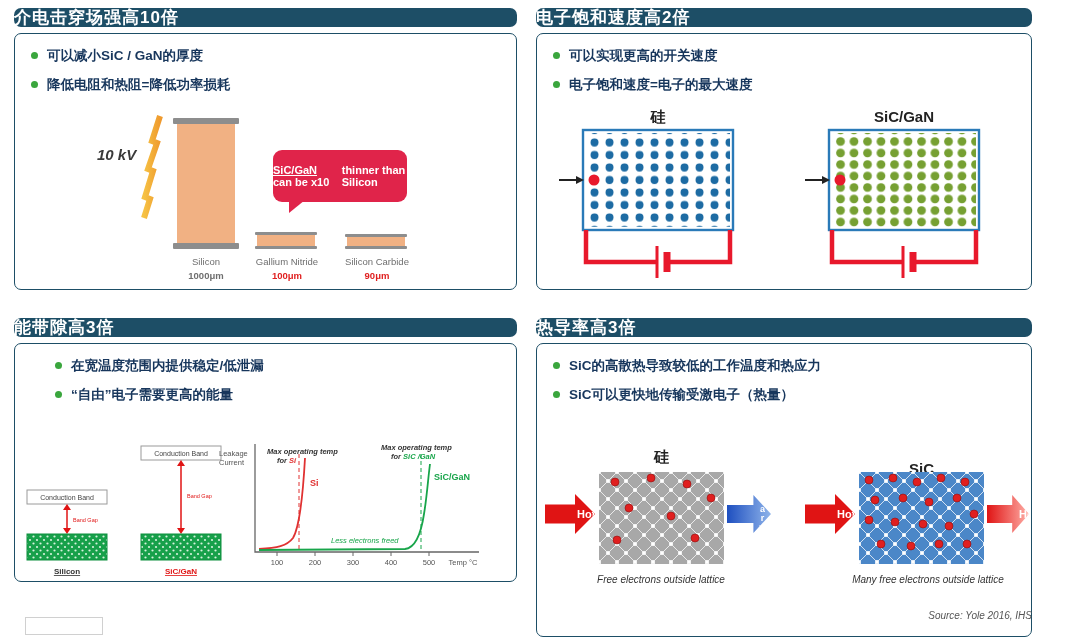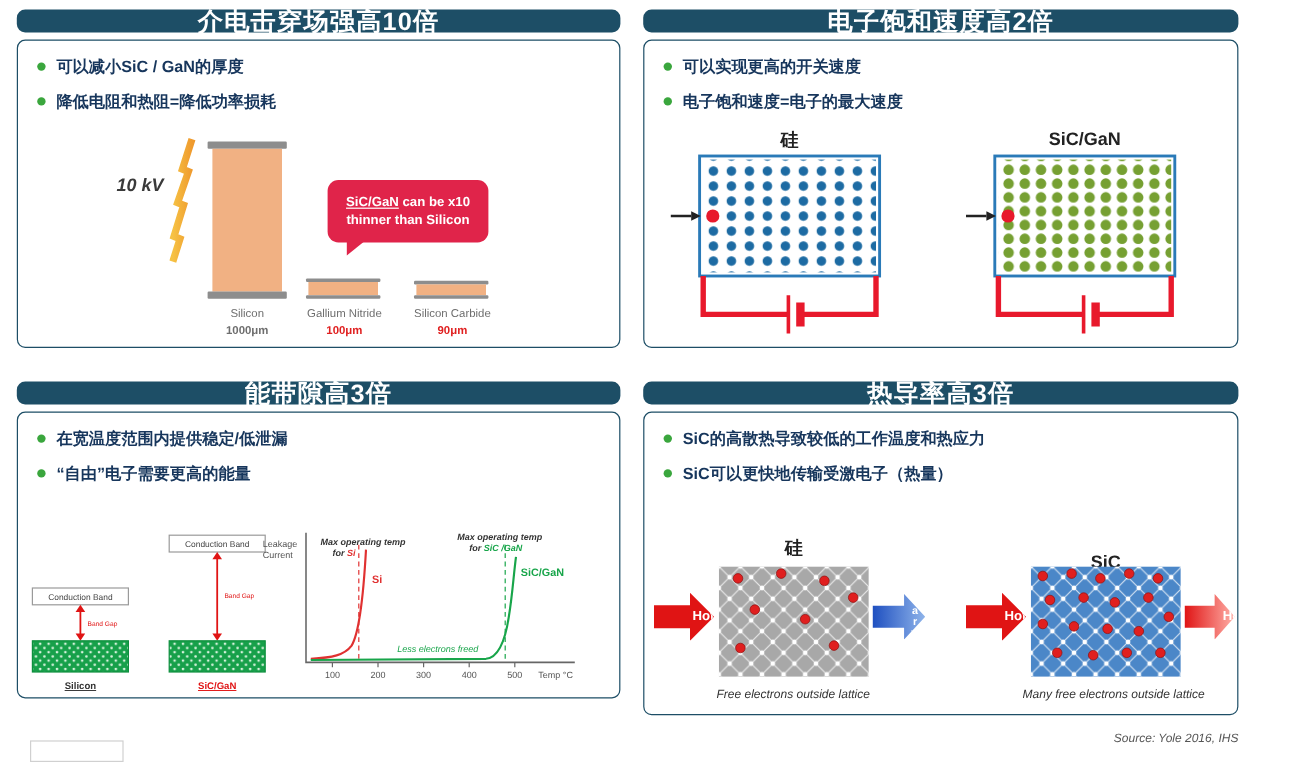--- a/index.html
+++ b/index.html
@@ -2,44 +2,44 @@
 <html style="--header-bg: #1d4e66; --panel-border: #1d4e66; --bullet-green: #3aa63d; --text-dark: #17365c; --accent-red: #e0244a; --circuit-red: #e8192c; --bar-orange: #f1b183; --si-dot-blue: #1d6ba3; --gan-dot-green: #76a032; --lattice-gray: #a8a8a8; --lattice-blue: #4b87c8; --watermark-green: #b9d36a;"><head>
 <meta charset="utf-8">
 <style>
   * { box-sizing: border-box; margin: 0; padding: 0; }
   html, body { width: 1080px; height: 637px; }
   body { font-family: "Liberation Sans", "DejaVu Sans", sans-serif; background: #fff; position: relative; }
   .page { position: absolute; inset: 0; overflow: hidden; background: #fff; }
   .abs { position: absolute; }
   .panel { position: absolute; }
   .panel-header { height: 19px; background: var(--header-bg, #1d4e66); border-radius: 7px;
-    display: flex; align-items: center; justify-content: center;
-    color: #fff; font-size: 21px; font-weight: bold; letter-spacing: 1px; }
+    display: flex; align-items: center; 
+    color: #fff; font-size: 17px; font-weight: bold; letter-spacing: 1px; }
   .panel-body { position: relative; margin-top: 6px; background: #fff;
     border: 1.6px solid var(--panel-border, #1d4e66); border-radius: 7px; overflow: hidden; }
   #panel-dielectric { left: 14px; top: 8px;  width: 503px; height: 296px; }
   #panel-dielectric .panel-body { height: 257px; }
   #panel-saturation { left: 536px; top: 8px; width: 496px; height: 296px; }
   #panel-saturation .panel-body { height: 257px; }
   #panel-bandgap { left: 14px; top: 318px; width: 503px; height: 292px; }
-  #panel-bandgap .panel-body { height: 239px; }
+  #panel-bandgap .panel-body { height: 239px; padding-left: 24px; }
   #panel-thermal { left: 536px; top: 318px; width: 496px; height: 292px; }
-  #panel-thermal .panel-body { height: 253px; }
+  #panel-thermal .panel-body { height: 294px; }
   .bullets { list-style: none; padding: 13px 14px 0 16px; }
   .bullets li { display: flex; gap: 9px; margin-bottom: 11px; font-size: 13.5px; font-weight: bold;
     color: var(--text-dark, #17365c); align-items: center; }
   .bullet-dot { width: 7px; height: 7px; border-radius: 50%; background: var(--bullet-green, #3aa63d);
     flex: none; position: relative; top: -1px; }
   .cap { position: absolute; height: 6px; background: #8d8d8d; border-radius: 1px; }
   .bar-label { text-align: center; font-size: 9.5px; color: #6e6e6e; line-height: 1.25; }
   .bar-size { font-weight: bold; margin-top: 2px; }
   .red-size { color: #e02020; }
   .kv { font-size: 15px; font-weight: bold; font-style: italic; color: #3a3a3a; }
   .callout { background: var(--accent-red, #e0244a); border-radius: 9px; color: #fff;
-    font-size: 11px; font-weight: bold; display: flex; flex-direction: column;
+    font-size: 11px; font-weight: bold; display: flex; flex-direction: row;
     align-items: center; justify-content: center; gap: 3px; }
   .callout::after { content: ""; position: absolute; left: 16px; bottom: -11px;
     border-top: 13px solid var(--accent-red, #e0244a); border-right: 16px solid transparent; }
   .u { text-decoration: underline; }
   .mat-label { font-size: 15px; font-weight: bold; color: #222; text-align: center; }
   .block-arrow { clip-path: polygon(0 26%, 60% 26%, 60% 0, 100% 50%, 60% 100%, 60% 74%, 0 74%);
     color: #fff; font-weight: bold; font-size: 11px; display: flex; align-items: center; padding-left: 32px; }
   .block-arrow span { width: 60%; text-align: center; }
   .hot-solid { background: #e01414; }
   .warm-grad { background: linear-gradient(90deg, #1e4fc0, #8fb4ea); font-size: 9px; }

